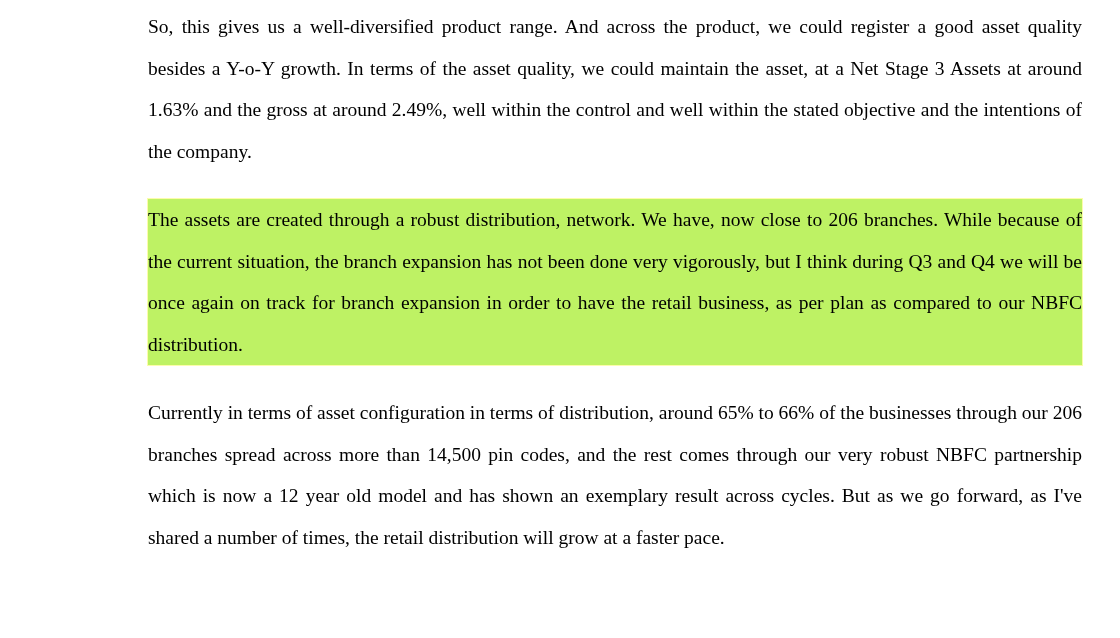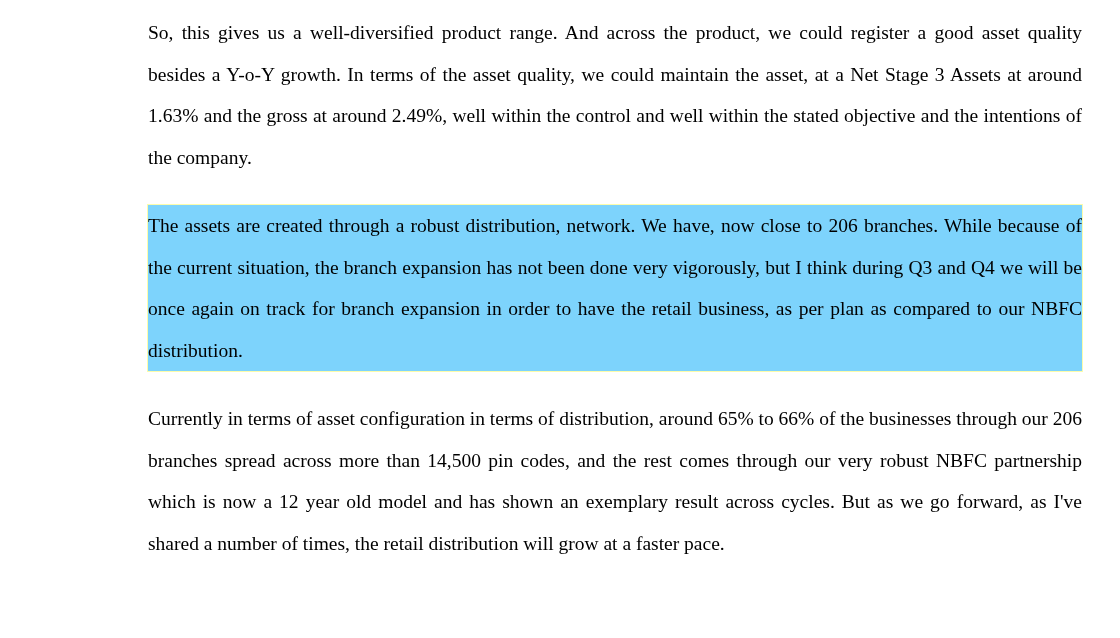--- a/index.html
+++ b/index.html
@@ -12,35 +12,35 @@
     height: 638px;
     font-family: "Liberation Serif", "DejaVu Serif", serif;
     color: #000000;
     overflow: hidden;
   }
   .page {
     position: relative;
     width: 1120px;
     height: 628px;
     box-sizing: border-box;
-    padding: 12px 38px 0 148px;
+    padding: 6px 38px 0 148px;
   }
   .para {
     font-size: 19.5px;
     line-height: 41.5px;
     text-align: justify;
     text-justify: inter-word;
     margin: 0;
     hyphens: none;
   }
   .para + .para {
     margin-top: 27px;
   }
   .para.highlight {
-    background: #7dd3fc;
+    background: #bef264;
     box-shadow: 0 0 0 1px #fcfcab;
   }
 </style>
 </head>
 <body>
 
 <div class="page">
   <p class="para">So, this gives us a well-diversified product range. And across the product, we could register a good asset quality besides a Y-o-Y growth. In terms of the asset quality, we could maintain the asset, at a Net Stage 3 Assets at around 1.63% and the gross at around 2.49%, well within the control and well within the stated objective and the intentions of the company.</p>
   <p class="para highlight">The assets are created through a robust distribution, network. We have, now close to 206 branches. While because of the current situation, the branch expansion has not been done very vigorously, but I think during Q3 and Q4 we will be once again on track for branch expansion in order to have the retail business, as per plan as compared to our NBFC distribution.</p>
   <p class="para">Currently in terms of asset configuration in terms of distribution, around 65% to 66% of the businesses through our 206 branches spread across more than 14,500 pin codes, and the rest comes through our very robust NBFC partnership which is now a 12 year old model and has shown an exemplary result across cycles. But as we go forward, as I've shared a number of times, the retail distribution will grow at a faster pace.</p>

